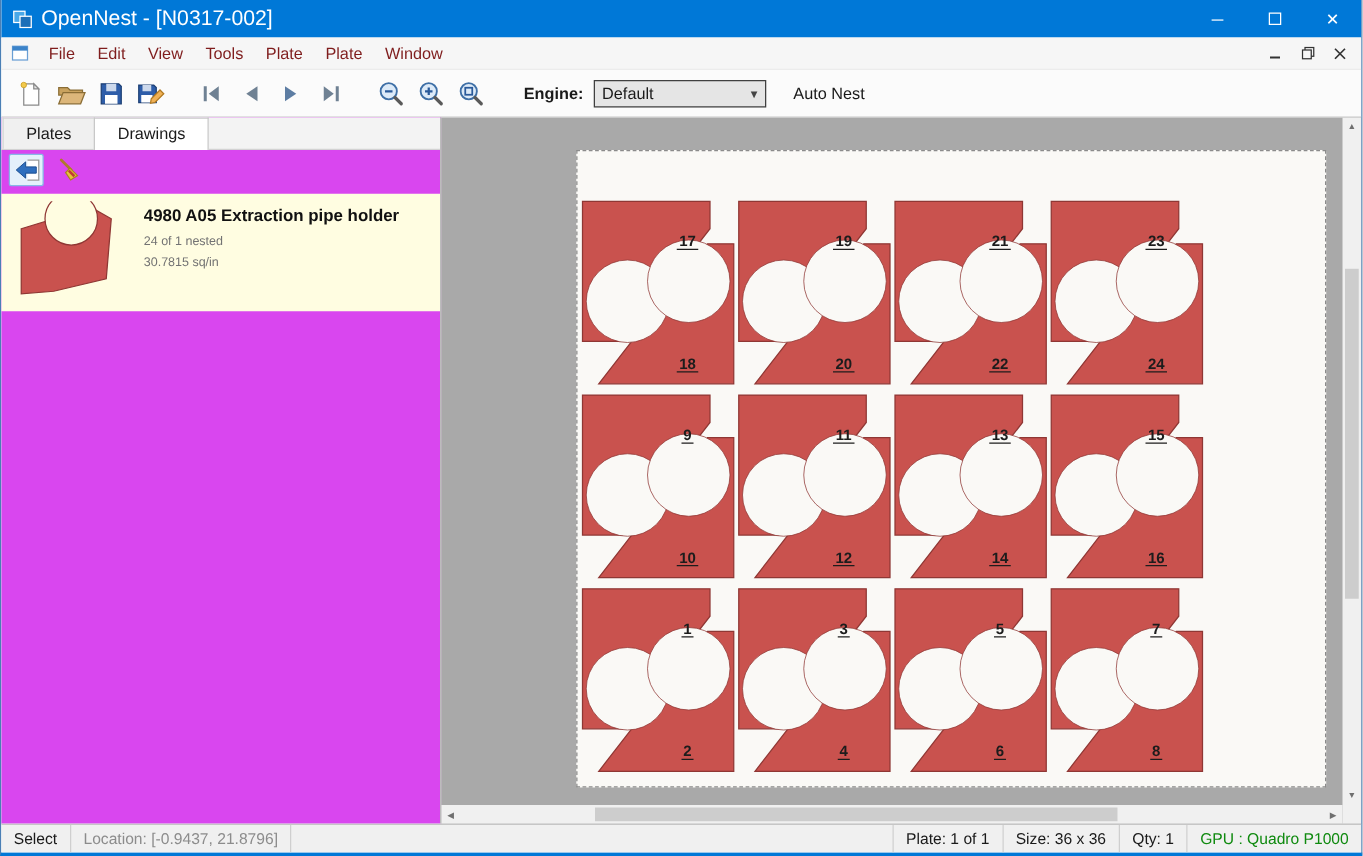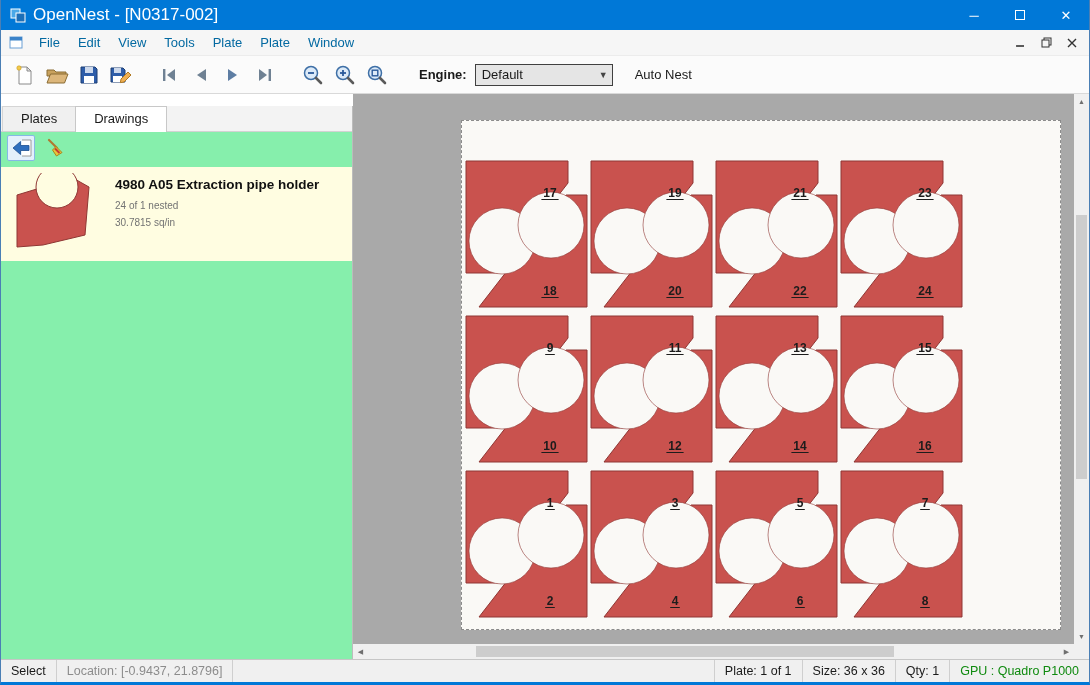--- a/index.html
+++ b/index.html
@@ -13,38 +13,38 @@
   .titlebar { height:30px; background:#0078D7; display:flex; align-items:center; flex:0 0 auto; }
   .titlebar .app-ic { margin:0 7px 0 9px; display:flex; }
   .titlebar .title { color:#fff; font-size:17px; }
   .win-btns { margin-left:auto; display:flex; height:100%; }
   .tb-btn { width:46px; height:100%; display:flex; align-items:center; justify-content:center; color:#fff; font-size:13px; cursor:default; }
   .max-glyph { width:10px; height:10px; border:1px solid #fff; display:inline-block; }
 
   
   .menubar { height:26px; background:#f6f6f6; display:flex; align-items:center; flex:0 0 auto; border-bottom:1px solid #ececec; }
   .menubar .child-ic { margin:0 6px 0 8px; display:flex; }
-  .menu-item { padding:20px 9px; font-size:13px; color:#0369a1; }
+  .menu-item { padding:20px 9px; font-size:13px; color:#7f1d1d; }
   .mdi-ctrls { margin-left:auto; display:flex; align-items:center; gap:4px; margin-right:6px; }
   .mdi-btn { width:22px; height:20px; display:flex; align-items:center; justify-content:center; color:#333; }
 
   
   .toolbar { height:38px; background:#fbfbfb; border-bottom:1px solid #d9d9d9; display:flex; align-items:center; padding-left:8px; flex:0 0 auto; }
   .tool-btn { width:32px; height:30px; display:flex; align-items:center; justify-content:center; }
   .tgap { width:16px; }
   .engine-label { font-weight:bold; margin:0 8px 0 26px; }
   .combo { width:138px; height:22px; border:1px solid #404040; background:#e5e5e5; display:flex; align-items:center; padding-left:6px; }
   .combo .arrow { margin-left:auto; width:17px; text-align:center; color:#444; font-size:9px; }
   .autonest { margin-left:14px; padding:4px 8px; }
 
   
   .main { flex:1 1 auto; display:flex; min-height:0; }
 
   
-  .sidebar { width:352px; flex:0 0 auto; background:#86efac; border-right:1px solid #bcbcbc; display:flex; flex-direction:column;margin-top:12px; }
+  .sidebar { width:352px; flex:0 0 auto; background:#d946ef; border-right:1px solid #bcbcbc; display:flex; flex-direction:column; }
   .tabs { height:26px; display:flex; align-items:flex-end; background:#f3f3f3; border-bottom:1px solid #d2d2d2; padding-left:1px; }
   .tab { padding:4px 18px 5px 18px; font-size:13px; background:#f0f0f0; border:1px solid #d5d5d5; border-bottom:none; margin-right:-1px; }
   .tab.active { background:#fff; position:relative; margin-bottom:-1px; padding-bottom:6px; border-color:#c8c8c8; }
   .side-toolbar { height:32px; display:flex; align-items:center; gap:6px; padding:3px 6px; }
   .side-btn { width:28px; height:26px; display:flex; align-items:center; justify-content:center; border-radius:2px; }
   .side-btn.selected { background:#e4f0fb; border:1px solid #86b7e6; }
   .drawing-item { display:flex; gap:18px; background:#fffde1; padding:6px 8px 8px 8px; margin-top:3px; }
   .drawing-text { padding-top:4px; }
   .drawing-title { font-weight:bold; font-size:13.5px; color:#111; }
   .drawing-meta { color:#737373; font-size:10px; margin-top:5px; line-height:17px; }

